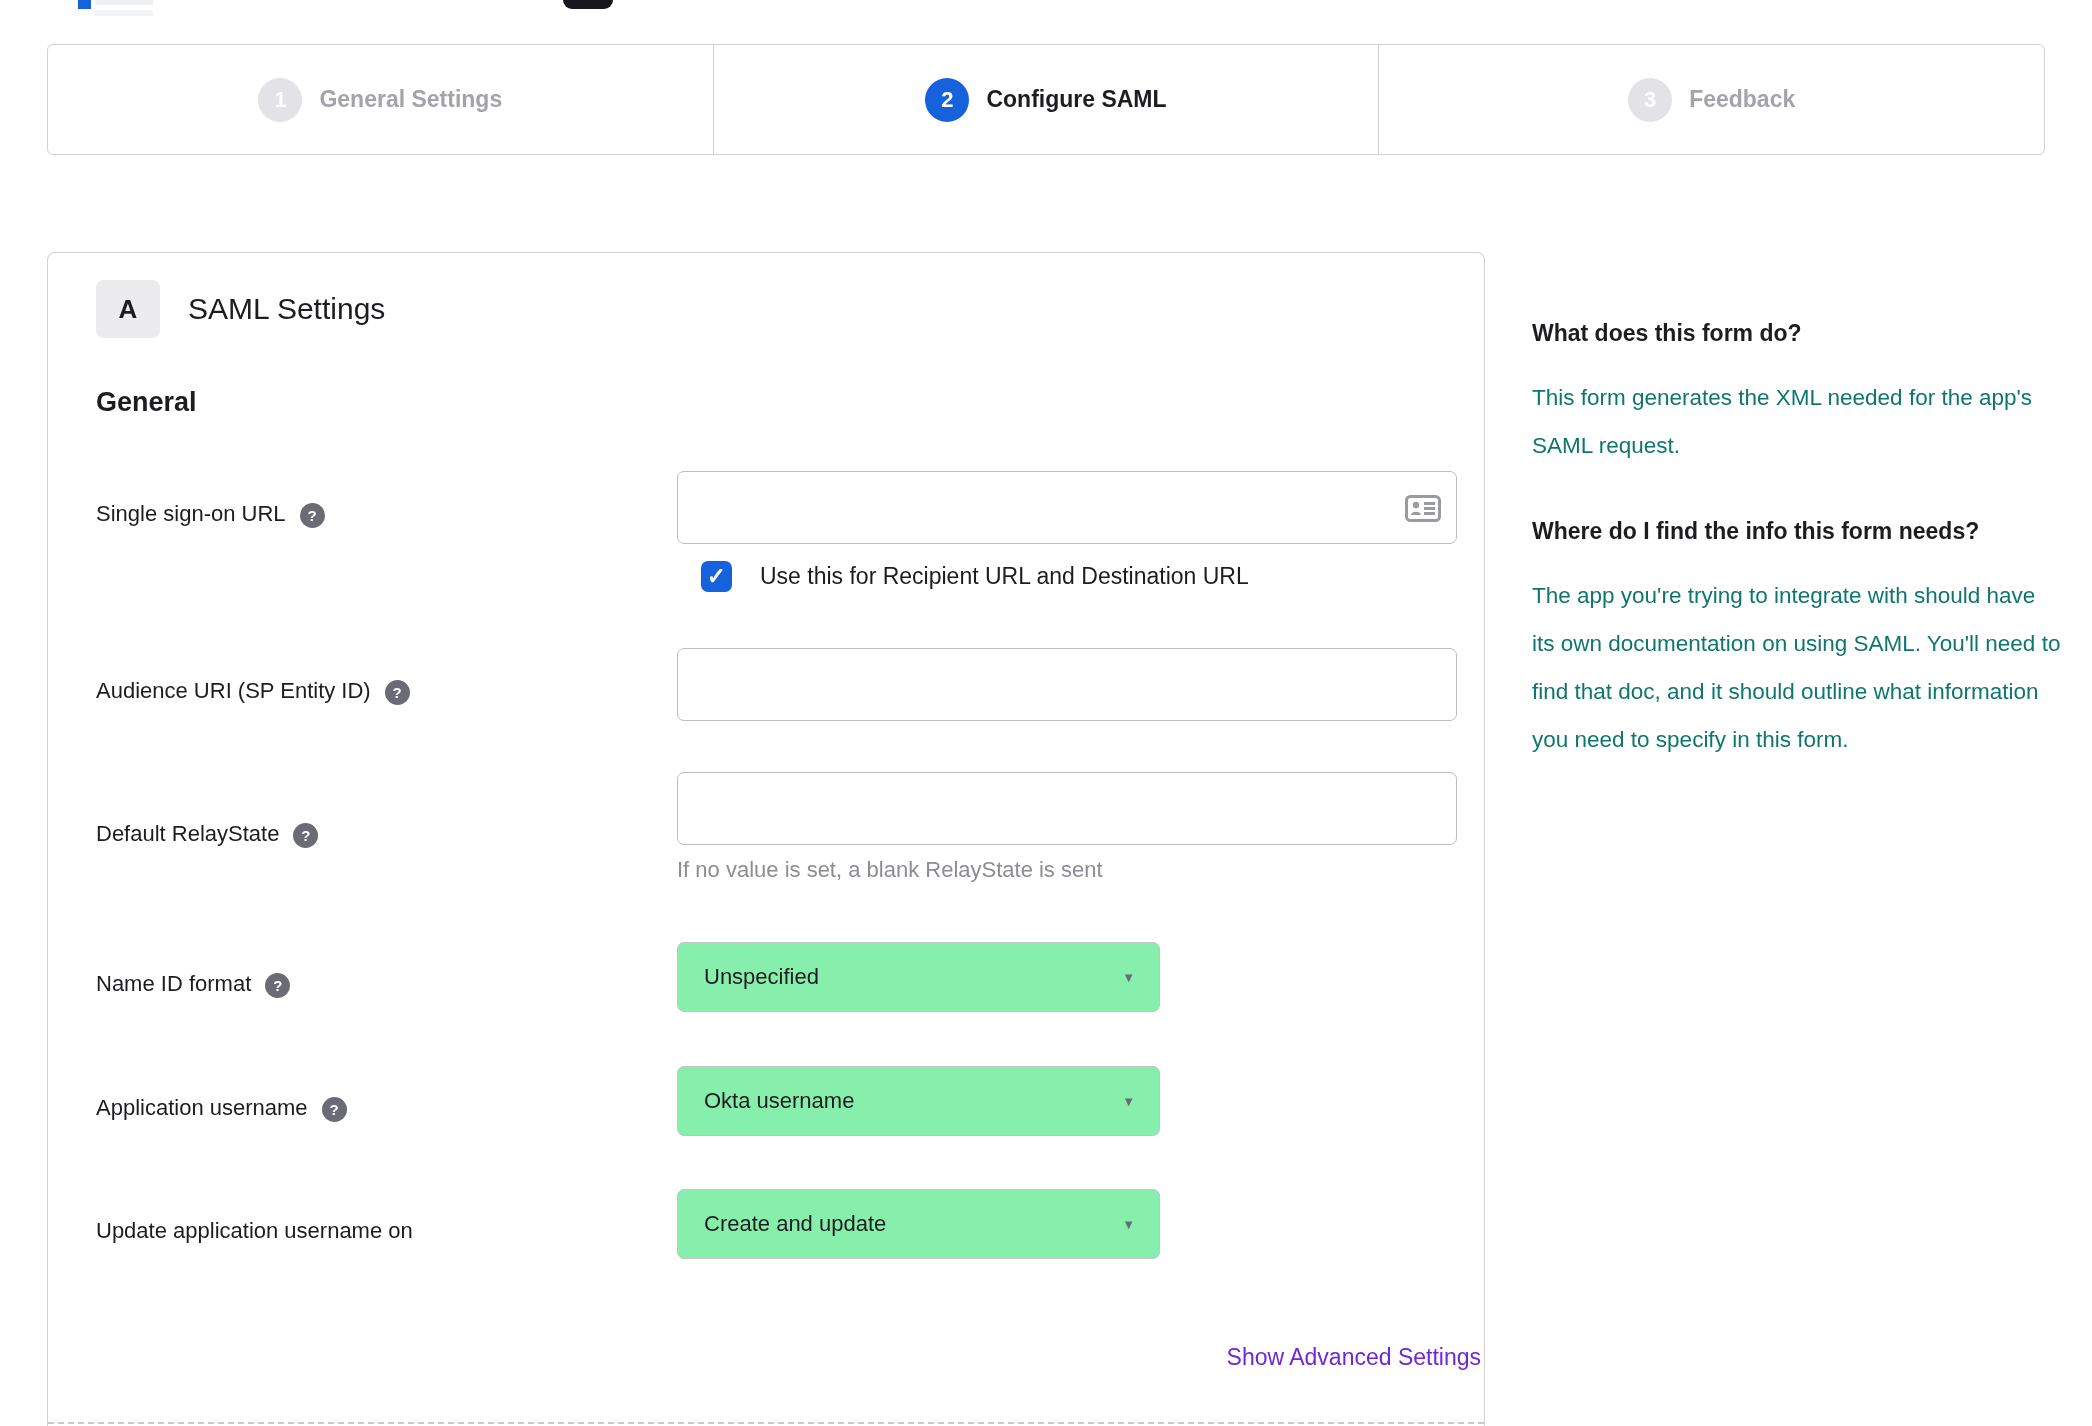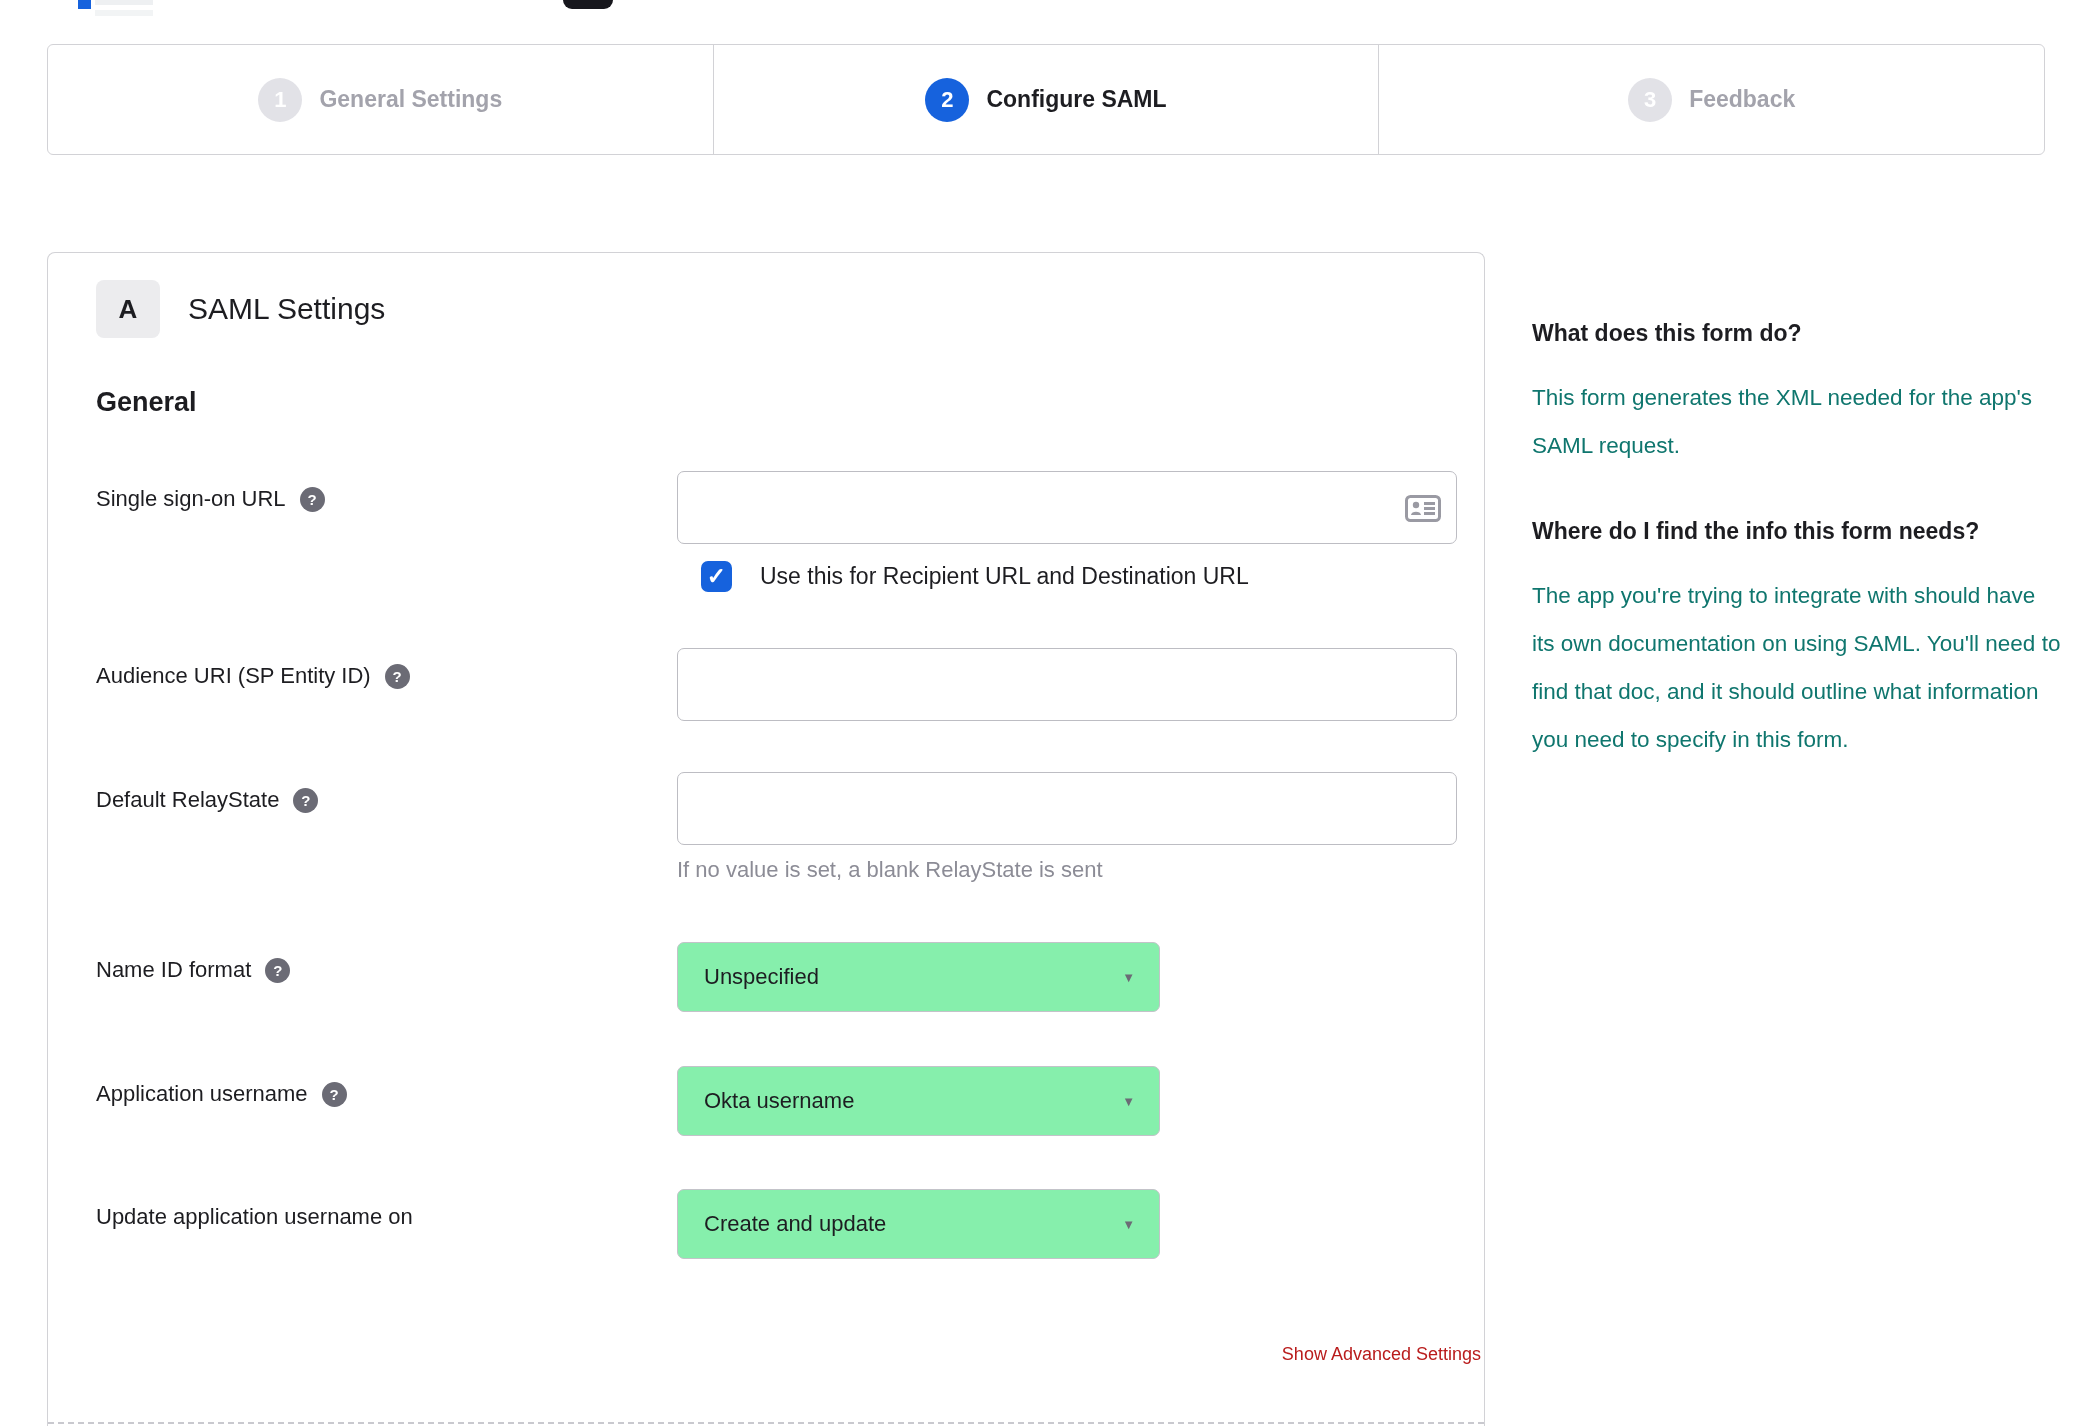--- a/index.html
+++ b/index.html
@@ -51,21 +51,21 @@
   .section-head { margin-top: 26px; display: flex; align-items: center; gap: 28px; height: 60px; }
   .section-badge {
     width: 64px; height: 58px; background: #ececee; border-radius: 8px;
     display: flex; align-items: center; justify-content: center;
     font-size: 26px; font-weight: 600; color: #1d1d21;
   }
   .section-title { font-size: 30px; font-weight: 400; }
   .group-title { margin-top: 48px; font-size: 27px; font-weight: 700; }
 
   .frow { display: flex; }
-  .label-col { width: 557px; flex: 0 0 auto; padding-top: 13px; display: flex; align-items: flex-start; gap: 14px; }
+  .label-col { width: 557px; flex: 0 0 auto; padding-top: 13px; display: flex; align-items: center; gap: 14px; }
   .flabel { font-size: 22px; color: #1d1d21; line-height: 30px; }
   .help-icon {
     width: 25px; height: 25px; border-radius: 50%; background: #6b6b75; color: #fff;
     font-size: 15px; font-weight: 700; display: inline-flex; align-items: center; justify-content: center;
     margin-top: 3px; flex: 0 0 auto; cursor: default;
   }
   .control-col { flex: 1 1 auto; margin-left: 24px; }
 
   .text-input-wrap { position: relative; width: 780px; }
   .text-input {
@@ -95,21 +95,21 @@
     position: relative; width: 483px; height: 70px; border: 1px solid #c3c3c9; border-radius: 7px;
     background: #86efac; display: flex; align-items: center; padding: 0 50px 0 26px; cursor: pointer;
   }
   .select-value { font-size: 22px; color: #1d1d21; }
   .select-caret {
     position: absolute; right: 24px; top: 50%; transform: translateY(-50%);
     font-size: 13px; color: #6b6b75;
   }
 
   .row-advanced { margin-top: 85px; width: 1385px; text-align: right; }
-  .advanced-link { font-size: 18px; color: #b91c1c; font-weight: 500; text-decoration: none; cursor: pointer; }
+  .advanced-link { font-size: 23px; color: #6d28d9; font-weight: 500; text-decoration: none; cursor: pointer; }
 
   
   .sidebar { position: absolute; left: 1532px; top: 316px; width: 532px; }
   .sb-heading { font-size: 23px; font-weight: 700; color: #1d1d21; line-height: 34px; }
   .sb-body { margin-top: 24px; font-size: 22.5px; color: #0f766e; line-height: 48px; }
   .sb-section + .sb-section { margin-top: 44px; }
 </style>
 </head>
 <body>
 

